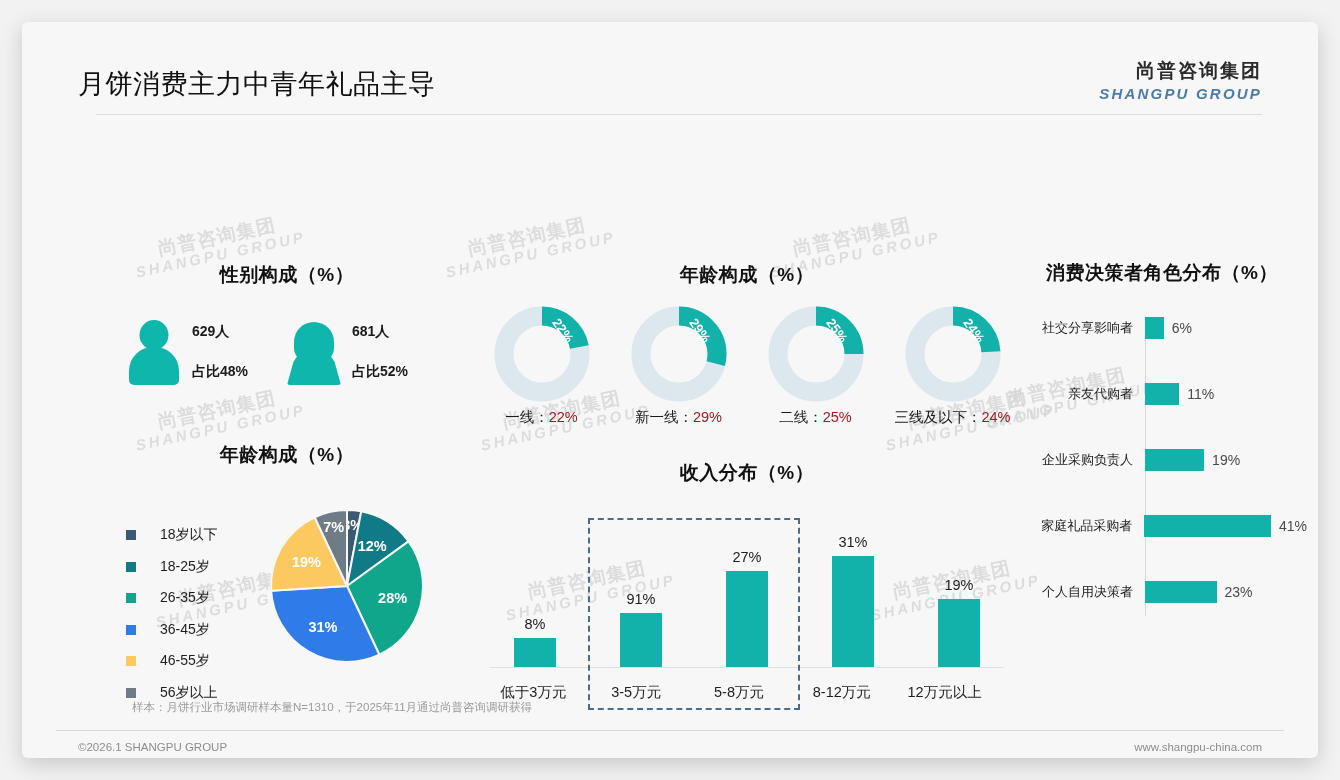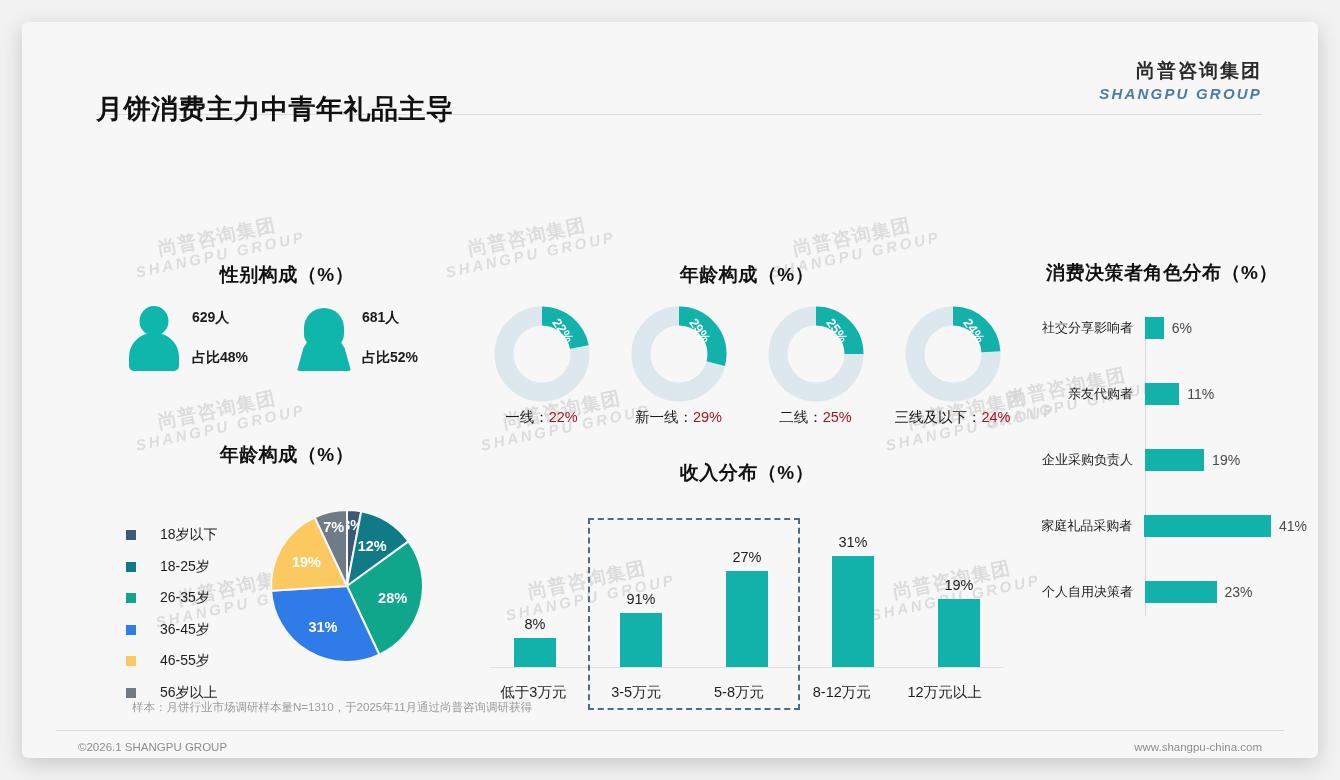--- a/index.html
+++ b/index.html
@@ -37,25 +37,24 @@
   .wm .l1 { font-size: 19px; font-weight: 700; letter-spacing: 1px; }
   .wm .l2 { font-size: 15px; font-weight: 700; font-style: italic; letter-spacing: 3px; }
 
   
   .header {
     position: absolute; left: 0; top: 0;
     width: 100%; height: 92px;
     z-index: 3;
   }
   .header-title {
-    position: absolute; left: 74px; top: 62px;
-    font-size: 27px; font-weight: 700; color: #111;
+    position: absolute; left: 56px; top: 62px;
+    font-size: 27px; font-weight: 400; color: #111;
     letter-spacing: .5px;
     transform: translateY(-50%);
-    margin-top: 25px;
   }
   .logo {
     position: absolute; right: 56px; top: 36px;
     text-align: right;
   }
   .logo .cn { font-size: 19px; font-weight: 700; color: #2b2b2b; letter-spacing: 2px; }
   .logo .en { font-size: 15px; font-weight: 700; font-style: italic; color: #4b7ba6; letter-spacing: 2.2px; margin-top: 1px; }
   .header-rule {
     position: absolute; left: 74px; right: 56px; top: 92px;
     height: 1px; background: #dcdcdc;
@@ -72,21 +71,21 @@
 
   .panel { position: absolute; z-index: 3; }
   .panel-title {
     font-size: 19px; font-weight: 700; color: #111;
     text-align: center; letter-spacing: .5px;
   }
 
   
   #gender { left: 90px; top: 240px; width: 350px; }
   .gender-row {
-    display: flex; margin-top: 18px; padding-left: 16px; gap: 10px;
+    display: flex; margin-top: 32px; padding-left: 16px;
   }
   .gender-cell { display: flex; align-items: center; width: 160px; }
   .gender-icon { width: 52px; height: 64px; position: relative; flex: 0 0 52px; }
   .gi-head {
     position: absolute; left: 50%; top: 0;
     width: 29px; height: 30px; background: #0fb6ac;
     border-radius: 50%; transform: translateX(-50%);
   }
   .gi-body-m {
     position: absolute; left: 50%; top: 27px;

